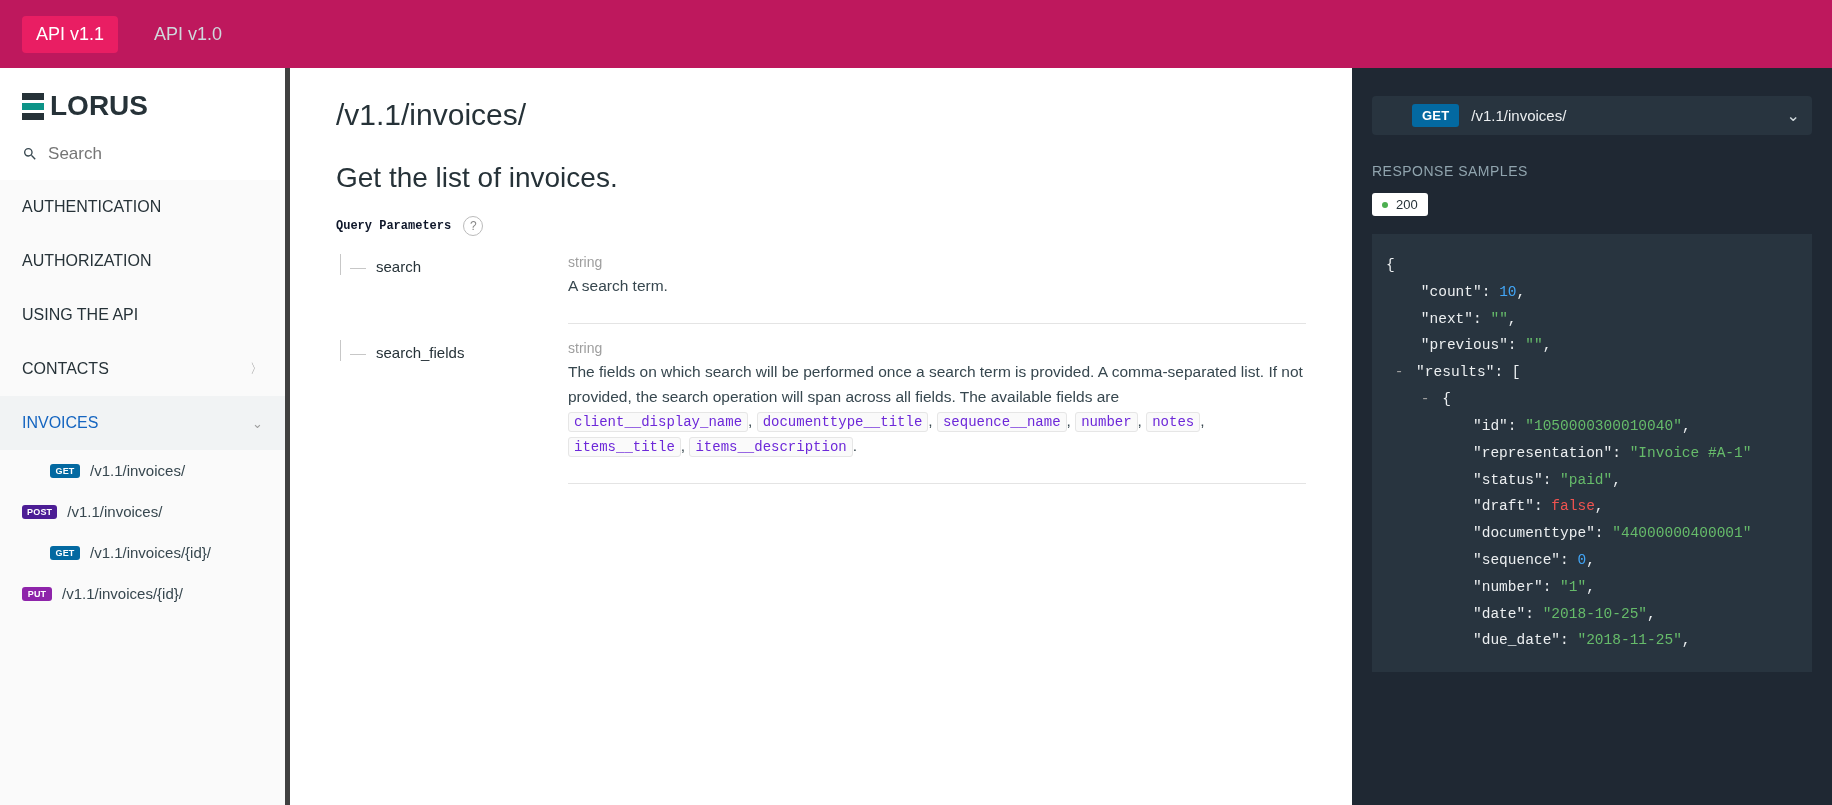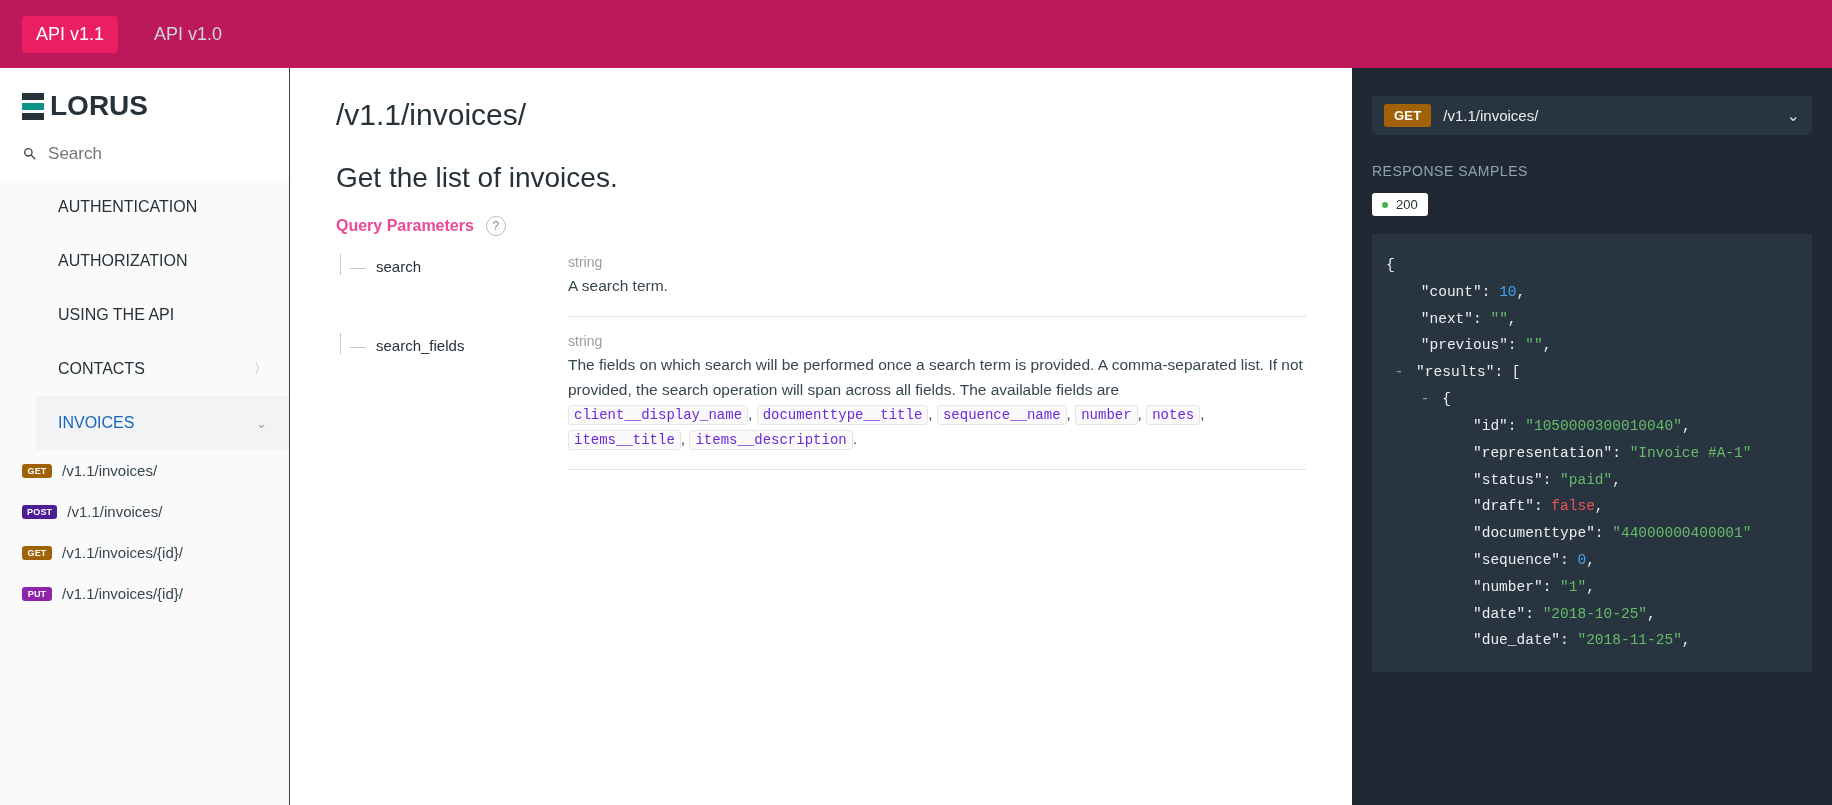--- a/index.html
+++ b/index.html
@@ -28,21 +28,21 @@
   background: #e91e63;
   color: #fff;
 }
 .layout {
   display: flex;
   height: calc(805px - 68px);
 }
 .sidebar {
   width: 290px;
   background: #fafafa;
-  border-right: 1px solid #404040;
+  border-right: 5px solid #404040;
   overflow-y: auto;
 }
 .logo-wrap {
   padding: 22px 22px 10px 22px;
   background: #fff;
 }
 .logo {
   display: flex;
   align-items: center;
   gap: 4px;
@@ -79,21 +79,20 @@
 }
 .search-icon-svg { width: 18px; height: 18px; fill: #37474f; }
 .nav-item {
   padding: 18px 22px;
   font-size: 16px;
   color: #263238;
   cursor: pointer;
   display: flex;
   justify-content: space-between;
   align-items: center;
-  margin-left: 36px;
 }
 .nav-item.active { color: #1565c0; background: #f1f3f4; }
 .chevron { font-size: 13px; color: #9e9e9e; }
 .sub-item {
   padding: 12px 22px 12px 22px;
   font-size: 15px;
   color: #37474f;
   cursor: pointer;
   display: flex;
   align-items: center;
@@ -102,21 +101,21 @@
 .method-badge {
   font-size: 9px;
   font-weight: 700;
   color: #fff;
   padding: 2px 5px;
   border-radius: 3px;
   min-width: 30px;
   text-align: center;
   letter-spacing: 0.2px;
 }
-.mb-get  { background: #a16207; }
+.mb-get  { background: #0369a1; margin-left: 28px; }
 .mb-post { background: #4c1d95; }
 .mb-put  { background: #8e24aa; text-align: center; }
 
 .content {
   flex: 1;
   padding: 30px 46px;
   overflow-y: auto;
 }
 .endpoint-title {
   font-size: 30px;
@@ -144,21 +143,21 @@
   border-bottom: 1px solid #d0d0d0;
   padding-bottom: 8px;
   margin-bottom: 28px;
 }
 .qp-title-row {
   display: flex;
   align-items: center;
   gap: 12px;
   margin-bottom: 18px;
 }
-.qp-title { font-size: 16px; font-weight: 600; color: #ec4899; }
+.qp-title { font-size: 12px; font-weight: 600; color: #0f172a; font-family: Liberation Mono, monospace; }
 .help-circle {
   width: 20px; height: 20px; border: 1px solid #bbb; border-radius: 50%;
   display: inline-flex; align-items: center; justify-content: center;
   font-size: 12px; color: #888;
 }
 .param-row {
   display: flex;
   align-items: flex-start;
   margin-bottom: 6px;
 }
@@ -180,21 +179,21 @@
   margin-top: 14px;
 }
 .param-name {
   font-size: 15px;
   color: #263238;
   padding: 4px 0 0 10px;
 }
 .param-right {
   flex: 1;
   border-bottom: 1px solid #e4e4e4;
-  padding-bottom: 17px;
+  padding-bottom: 24px;
   margin-bottom: 10px;
 }
 .param-type {
   font-size: 14px;
   color: #9e9e9e;
   margin-bottom: 4px;
 }
 .param-desc {
   font-size: 15.5px;
   color: #37474f;

